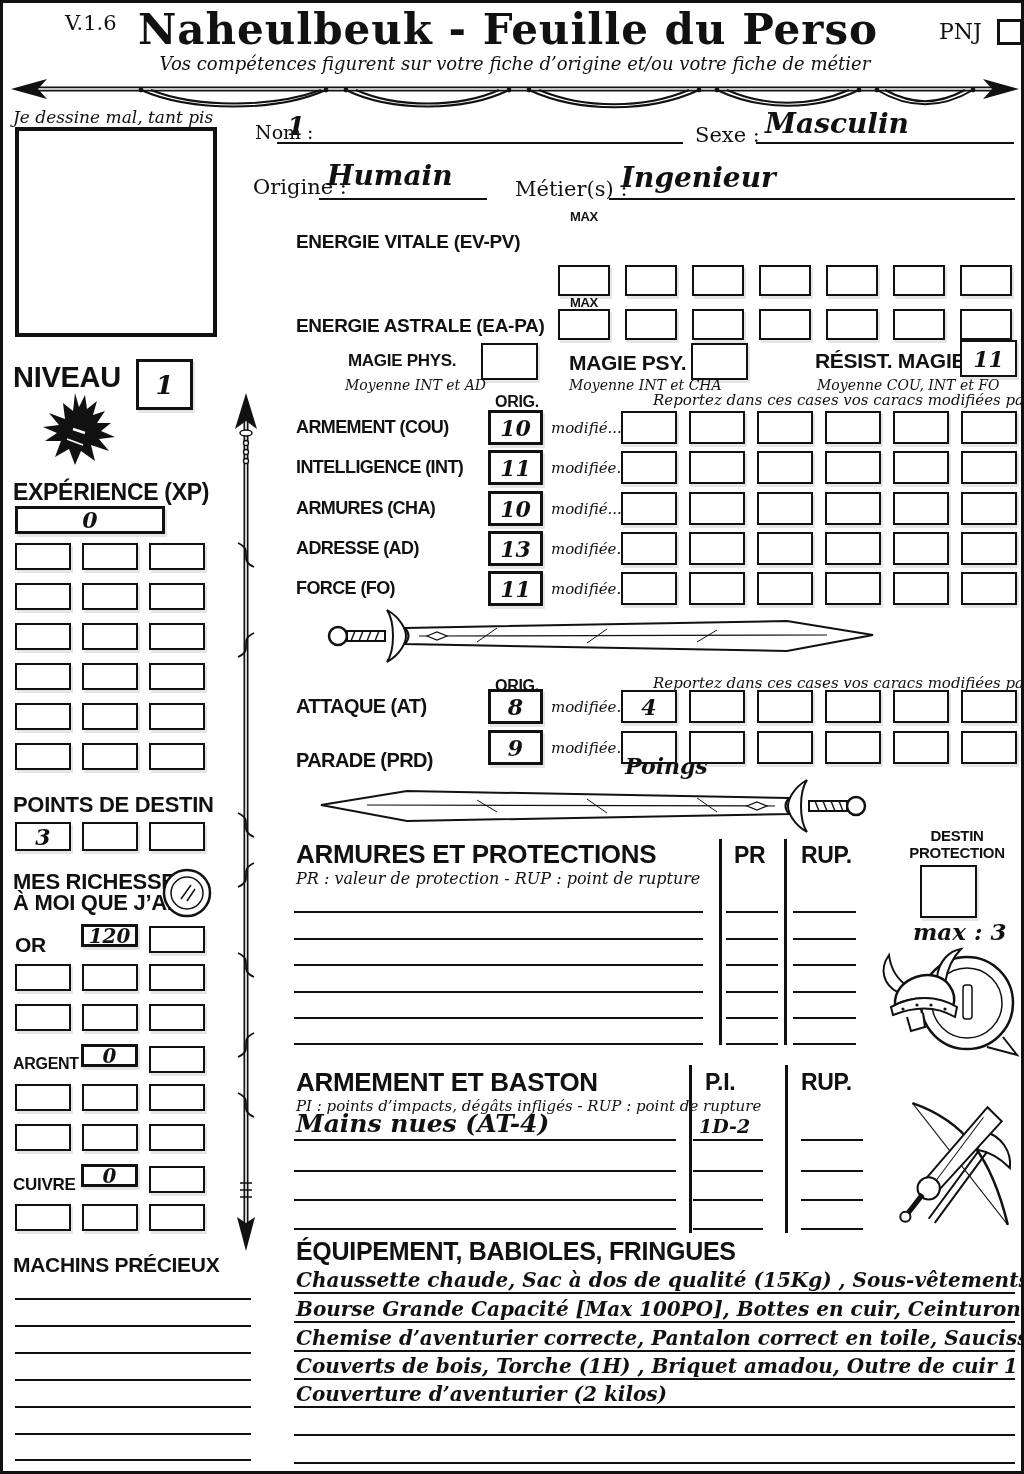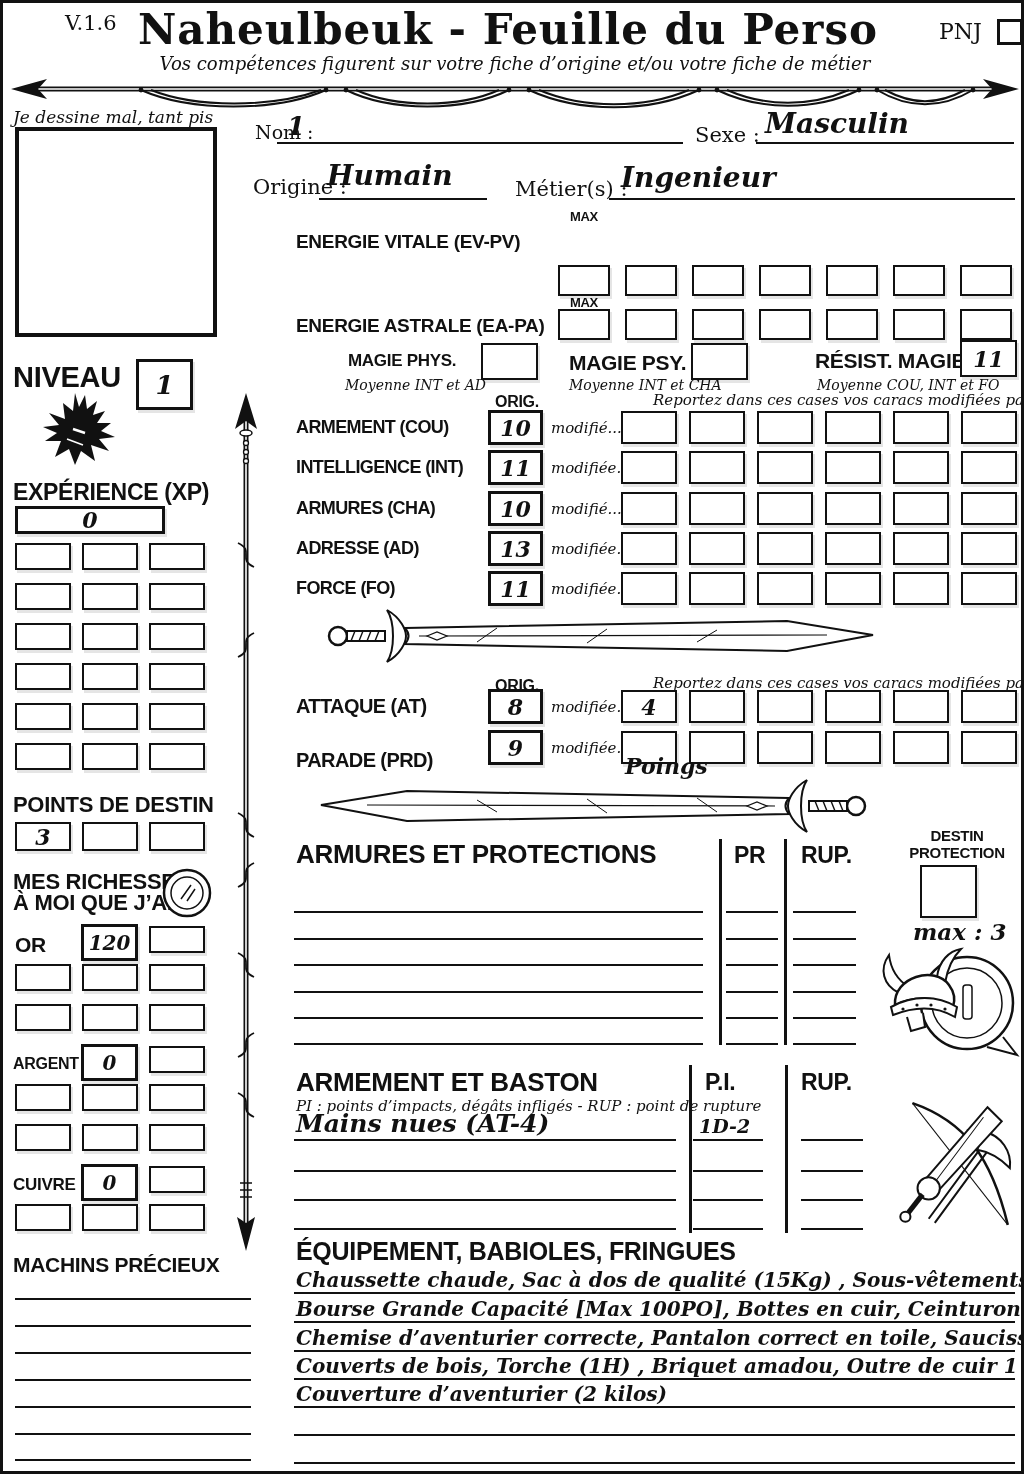--- a/index.html
+++ b/index.html
@@ -9,21 +9,21 @@
   .lbl{font-weight:bold;font-family:"Liberation Sans",sans-serif;letter-spacing:-0.3px;white-space:nowrap;}
   .ser{font-family:"DejaVu Serif",serif;white-space:nowrap;}
   .cal{font-family:"DejaVu Serif",serif;font-style:italic;white-space:nowrap;}
   .hand{font-family:"DejaVu Serif",serif;font-style:italic;font-weight:bold;white-space:nowrap;}
   .bx{box-sizing:border-box;border:2px solid #111;background:#fff;display:inline-flex;
       align-items:center;justify-content:center;box-shadow:2px 3px 0 rgba(0,0,0,.10);}
   .b1{width:52px;height:31px;}
   .b2{width:56px;height:33px;}
   .b3{width:55px;height:35px;border-width:3px;}
   .b4{width:56px;height:27px;}
-  .b5{width:57px;height:37px;border-width:3px;}
+  .b5{width:57px;height:23px;border-width:3px;}
   .b6{width:56px;height:29px;}
   .row{display:flex;gap:15px;}
   .statrow{left:293px;width:722px;height:37px;display:flex;align-items:center;position:absolute;}
   .slabel{width:192px;font-weight:bold;font-size:18px;letter-spacing:-0.6px;white-space:nowrap;}
   .mod{width:78px;padding-left:8px;box-sizing:border-box;font-size:15px;}
   .mboxes{display:flex;gap:12px;}
   .ul{position:absolute;height:0;border-bottom:2.5px solid #111;}
   .vbar{position:absolute;width:2.5px;background:#111;}
   .eqline{position:absolute;left:291px;width:721px;height:28px;border-bottom:2.5px solid #111;
           display:flex;align-items:flex-end;padding-left:2px;box-sizing:border-box;}
@@ -354,20 +354,21 @@
       <path d="M13 420 C30 428 12 436 29 444"></path>
       <path d="M29 470 C12 478 30 486 13 494"></path>
       <path d="M13 560 C30 568 12 576 29 584"></path>
       <path d="M29 640 C12 648 30 656 13 664"></path>
       <path d="M13 700 C30 708 12 716 29 724"></path>
     </g>
     <path d="M15 790 h12 M15 797 h12 M15 804 h12" stroke="#111" stroke-width="1.6"></path>
   </svg>
 
   <div class="abs lbl" style="left:293px;top:836px;font-size:26px;">ARMURES ET PROTECTIONS</div>
+  <div class="abs cal" style="left:293px;top:866px;font-size:16px;">PR : valeur de protection - RUP : point de rupture</div>
   <div class="abs lbl" style="left:731px;top:839px;font-size:23px;">PR</div>
   <div class="abs lbl" style="left:798px;top:839px;font-size:23px;">RUP.</div>
   <div class="vbar" style="left:716px;top:836px;height:206px;"></div>
   <div class="vbar" style="left:781px;top:836px;height:206px;"></div>
   <div class="ul" style="left:291px;top:908px;width:409px;"></div>
     <div class="ul" style="left:723px;top:908px;width:52px;"></div>
     <div class="ul" style="left:790px;top:908px;width:63px;"></div>
   <div class="ul" style="left:291px;top:935px;width:409px;"></div>
     <div class="ul" style="left:723px;top:935px;width:52px;"></div>
     <div class="ul" style="left:790px;top:935px;width:63px;"></div>

